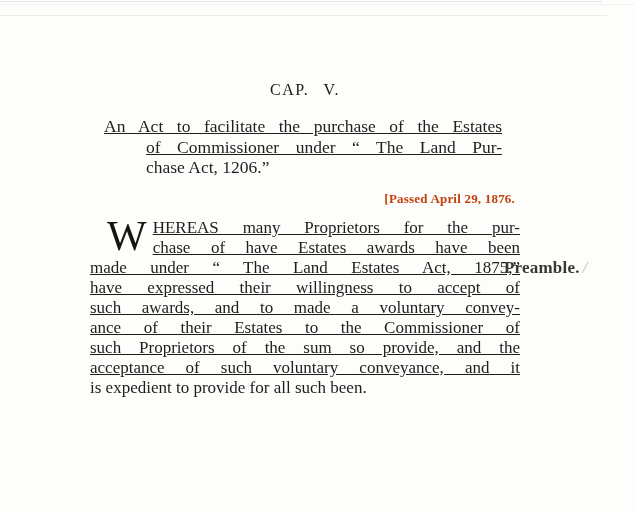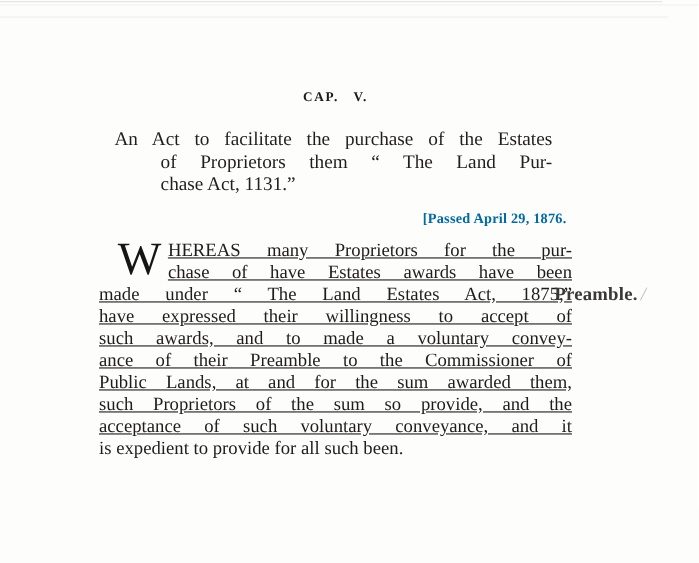--- a/index.html
+++ b/index.html
@@ -15,46 +15,46 @@
   }
   .scan-line { position: absolute; left: 0; }
   .scan-line.l1 { top: 1px;  width: 602px; height: 1px; background: #e4e4e4; }
   .scan-line.l2 { top: 4px;  width: 635px; height: 1px; background: #f3f2f1; }
   .scan-line.l3 { top: 15px; width: 607px; height: 1px; background: #eeedec; }
 
   .chapter {
     position: absolute;
     top: 81px; left: 90px; width: 430px;
     text-align: center;
-    font-size: 12px;
-    font-weight: 700;
+    font-size: 16px;
+    font-weight: 400;
     letter-spacing: 1.5px;
     word-spacing: 9px;
     color: #1b1a19;
   }
 
   .act-title {
     position: absolute;
     top: 116px; left: 104px; width: 398px;
     font-size: 17.5px;
     line-height: 20.5px;
     color: #201f1e;
   }
   .act-title .tline { display: block; }
-  .act-title .tline.just { text-align: justify; text-align-last: justify; }
+  .act-title .tline.just { text-align: justify; text-align-last: justify; text-decoration: underline; }
   .act-title .tline.ind  { padding-left: 42px; }
 
   .passed {
     position: absolute;
     top: 191px; left: 90px; width: 425px;
     text-align: right;
     font-size: 13px;
     font-weight: bold;
     letter-spacing: 0.2px;
-    color: #0369a1;
+    color: #c2410c;
   }
 
   .body-para {
     position: absolute;
     top: 218px; left: 90px; width: 430px;
     font-size: 17px;
     line-height: 20px;
     color: #1e1d1c;
   }
   .dropcap {
@@ -89,35 +89,34 @@
 <div class="canvas">
 
   <div class="scan-line l1"></div>
   <div class="scan-line l2"></div>
   <div class="scan-line l3"></div>
 
   <div class="chapter">CAP. V.</div>
 
   <div class="act-title">
     <span class="tline just">An Act to facilitate the purchase of the Estates</span>
-    <span class="tline just ind">of Proprietors them “ The Land Pur-</span>
-    <span class="tline ind">chase Act, 1131.”</span>
+    <span class="tline just ind">of Commissioner under “ The Land Pur-</span>
+    <span class="tline ind">chase Act, 1206.”</span>
   </div>
 
   <div class="passed">[Passed April 29, 1876.</div>
 
   <div class="body-para">
     <span class="dropcap">W</span>
     <span class="pline just">HEREAS many Proprietors for the pur-</span>
     <span class="pline just">chase of have Estates awards have been</span>
     <span class="pline just">made under “ The Land Estates Act, 1875,”</span>
     <span class="pline just">have expressed their willingness to accept of</span>
     <span class="pline just">such awards, and to made a voluntary convey-</span>
-    <span class="pline just">ance of their Preamble to the Commissioner of</span>
-    <span class="pline just">Public Lands, at and for the sum awarded them,</span>
+    <span class="pline just">ance of their Estates to the Commissioner of</span>
     <span class="pline just">such Proprietors of the sum so provide, and the</span>
     <span class="pline just">acceptance of such voluntary conveyance, and it</span>
     <span class="pline">is expedient to provide for all such been.</span>
   </div>
 
   <div class="margin-note">
     <span>Preamble.</span><span class="pen-mark">/</span>
   </div>
 
 </div>

